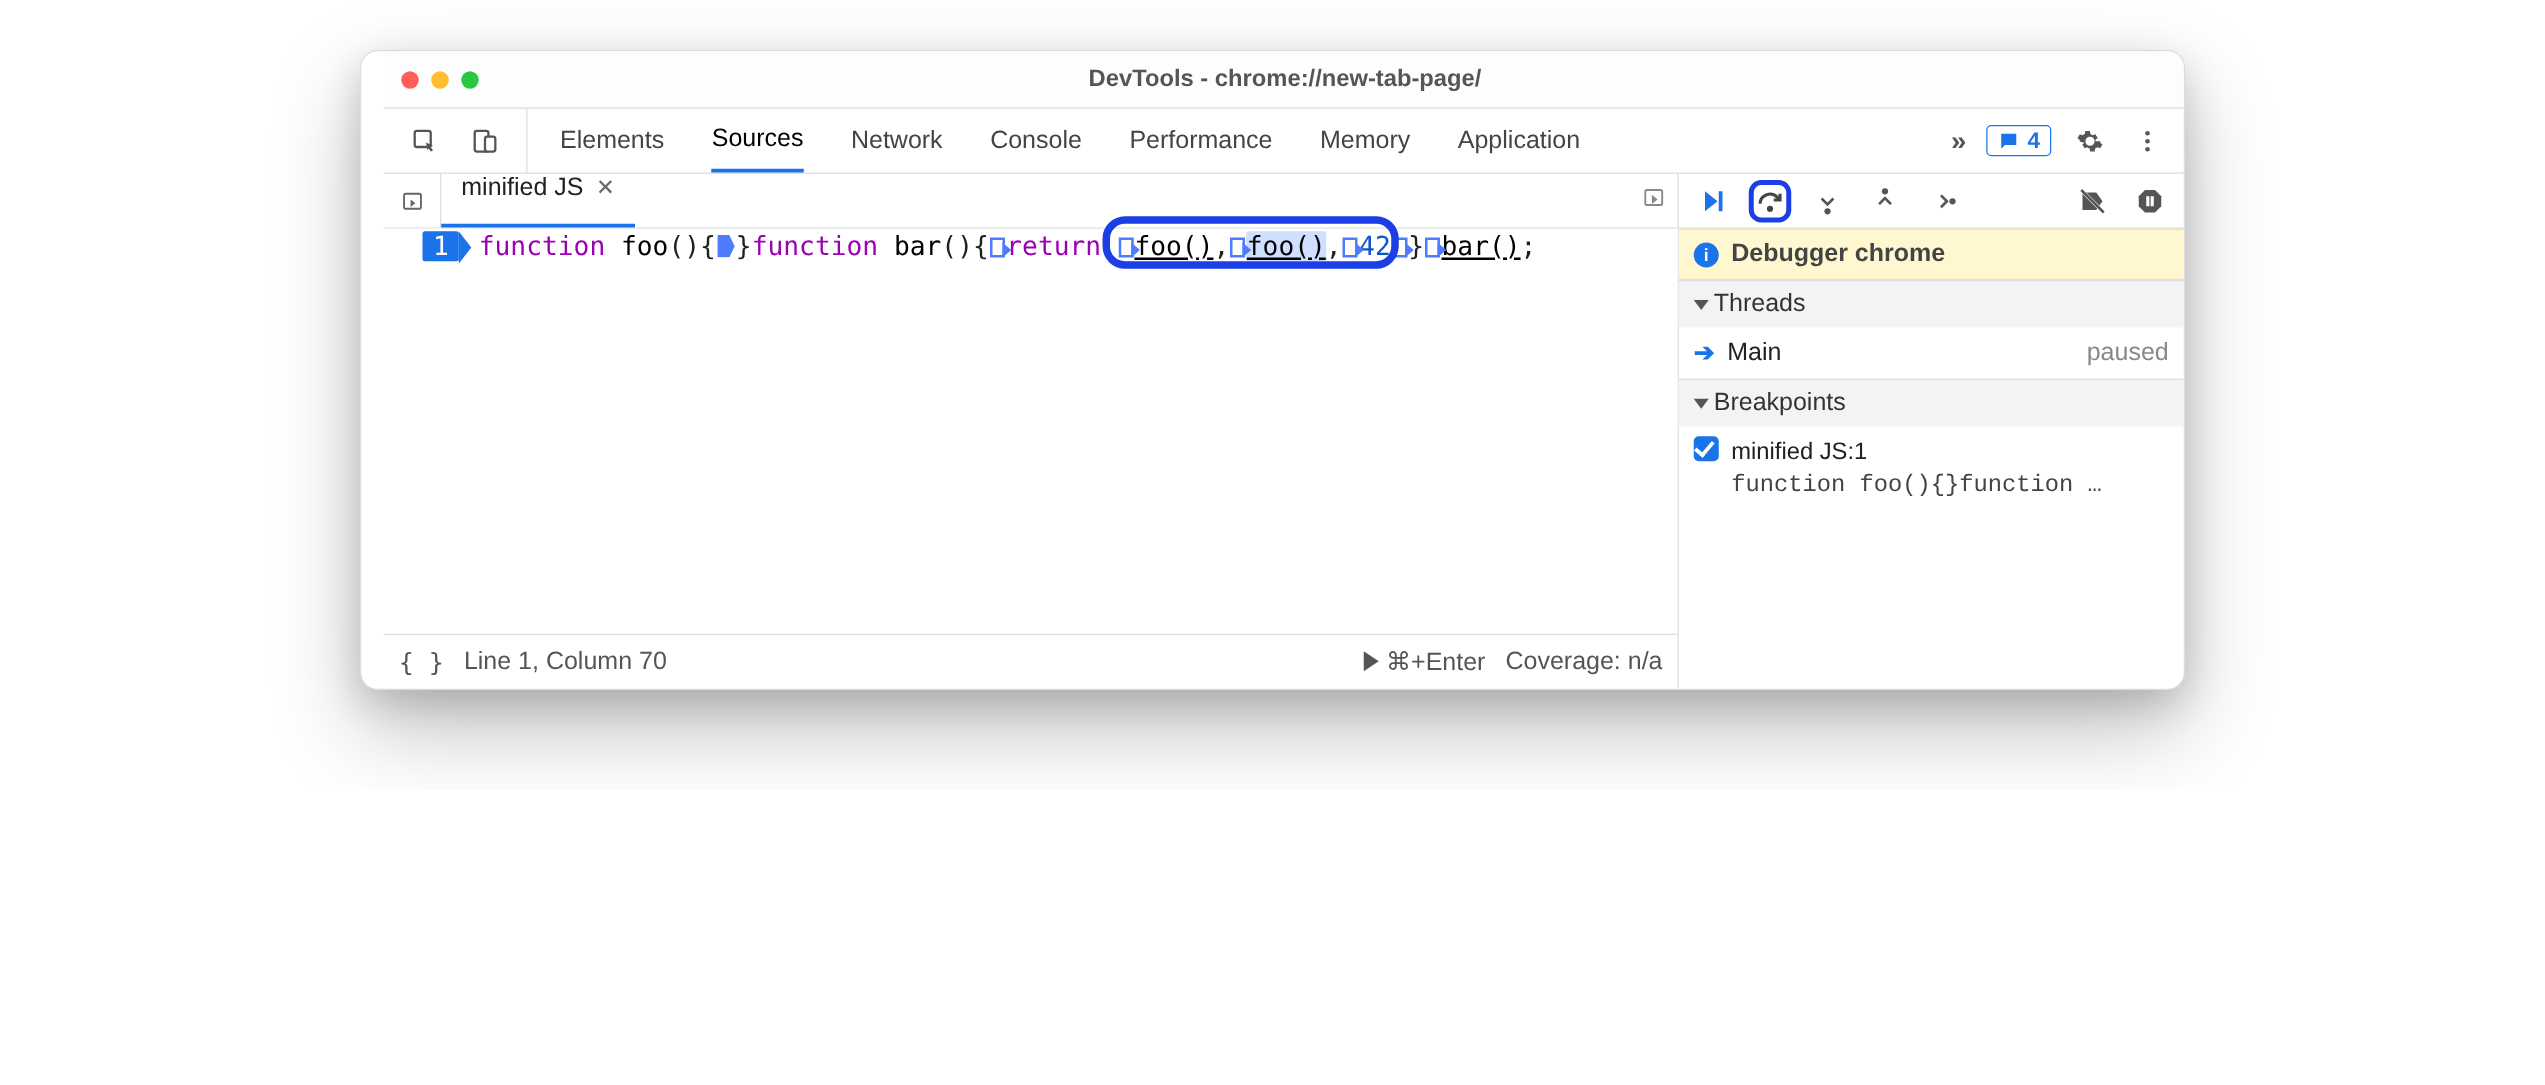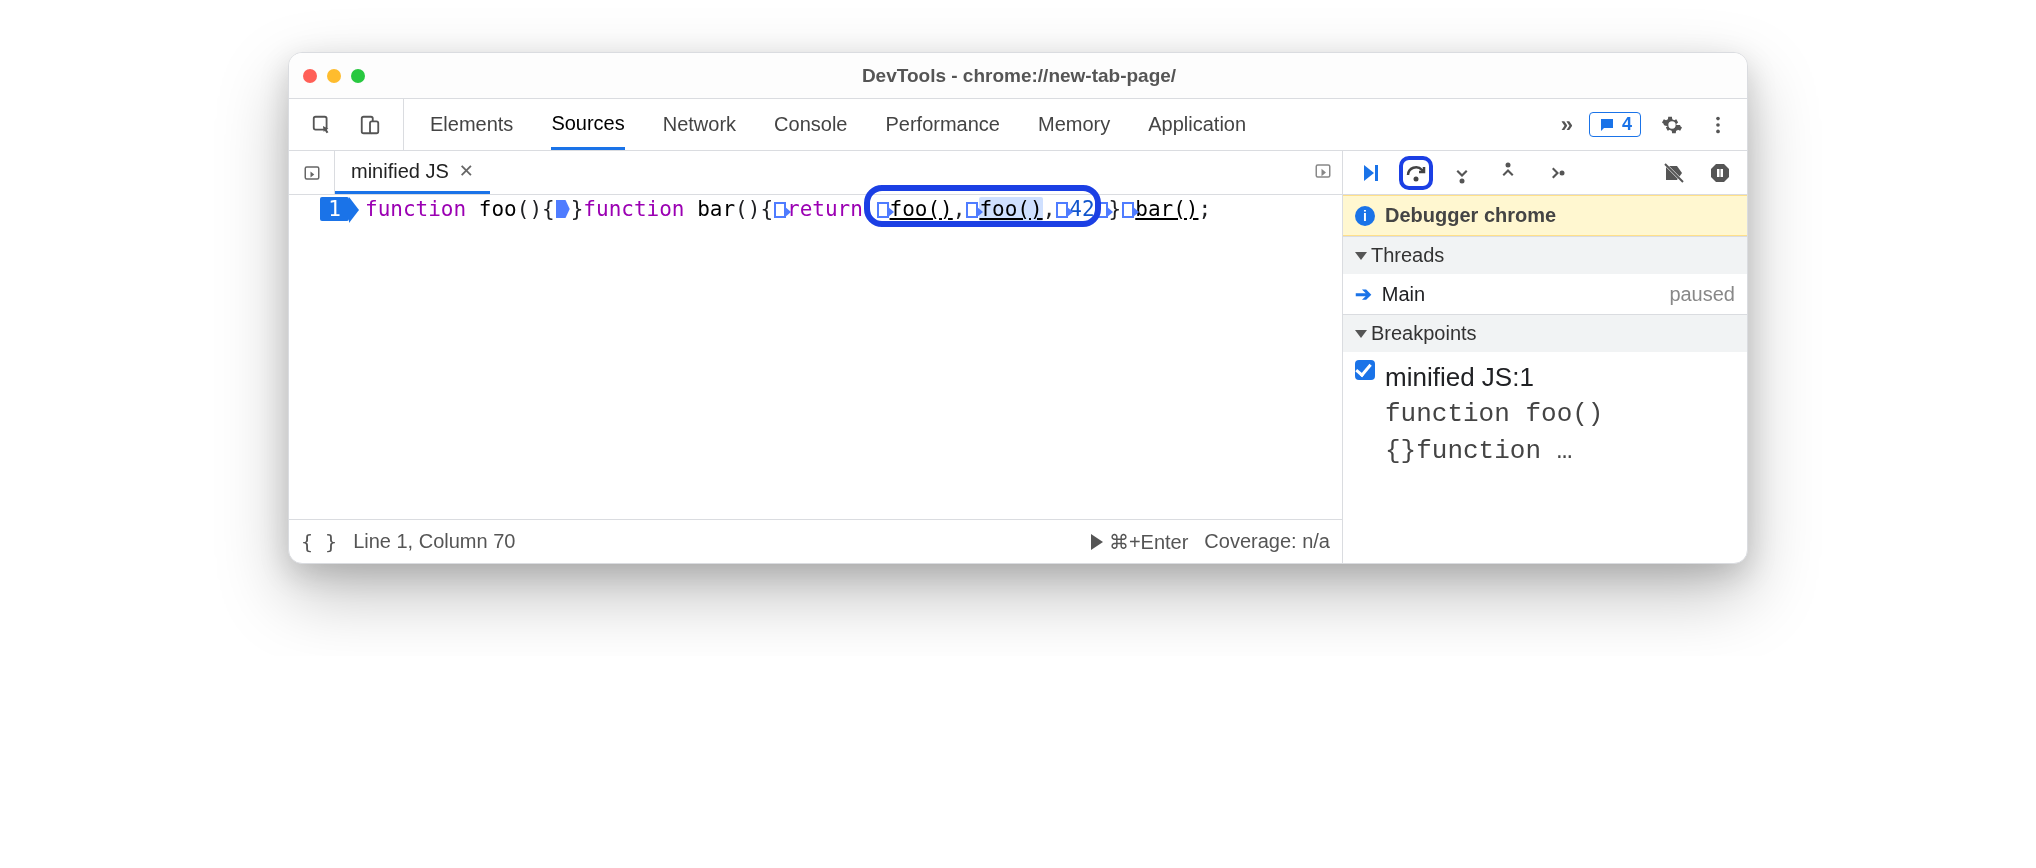--- a/index.html
+++ b/index.html
@@ -1,21 +1,21 @@
 <!DOCTYPE html>
 <html><head>
 <meta charset="utf-8">
 <style>
   :root { --blue:#1a73e8; --ink:#202124; --muted:#5f6368; --border:#dadce0; --row:#f1f3f4; --hl:#0b57d0; --hl2:#1b3fe4; --hl-bg:#c7d7ff; --code-purple:#9b00b3; --code-blue:#1155cc; --code-green:#067d17; --yellow:#fff7d0; --yellow-b:#ffe08a; }
   * { box-sizing:border-box; }
   html,body { margin:0; padding:0; }
   body { font-family:-apple-system,"SF Pro Text","Helvetica Neue",Arial,sans-serif; color:var(--ink); background:#fff; }
 
   .page { padding:40px 60px 80px; }
-  .window { width:1460px; margin:12px auto; border:1px solid var(--border); border-radius:14px; background:#fff; box-shadow:0 30px 70px rgba(0,0,0,.25), 0 10px 30px rgba(0,0,0,.15); overflow:hidden; }
+  .window { width:1460px; margin:0 auto; border:1px solid var(--border); border-radius:14px; background:#fff; box-shadow:0 30px 70px rgba(0,0,0,.25), 0 10px 30px rgba(0,0,0,.15); overflow:hidden;padding-left:18px; }
 
   
   .titlebar { height:46px; display:flex; align-items:center; padding:0 14px; border-bottom:1px solid var(--border); background:#fdfdfd; }
   .dots { display:flex; gap:10px; }
   .dot { width:14px; height:14px; border-radius:50%; }
   .dot.red{background:#ff5f57;} .dot.yellow{background:#febc2e;} .dot.green{background:#28c840;}
   .title { flex:1; text-align:center; font-size:19px; font-weight:600; color:#555; }
 
   
   .tabs { height:52px; display:flex; align-items:stretch; border-bottom:1px solid var(--border); font-size:20px; color:#444; }
@@ -32,21 +32,21 @@
   .dw { color:#555; font-weight:700; font-size:22px; }
 
   
   .body { display:flex; height:412px; }
 
   
   .editor { flex:1; display:flex; flex-direction:column; border-right:1px solid var(--border); }
   .editor-tabs { height:44px; display:flex; align-items:center; border-bottom:1px solid var(--border); }
   .run-pane { width:46px; height:100%; display:flex; align-items:center; justify-content:center; border-right:1px solid var(--border); color:#666;}
   .run-pane svg{width:18px;height:18px;}
-  .file-tab { height:100%; display:flex; align-items:center; gap:10px; padding:0 16px; font-size:20px; color:#222; border-bottom:3px solid var(--blue); }
+  .file-tab { height:100%; display:flex; gap:10px; padding:0 16px; font-size:20px; color:#222; border-bottom:3px solid var(--blue); }
   .file-tab .close{color:#666; font-size:18px;}
   .run-right{margin-left:auto; padding:0 10px; color:#888;}
   .run-right svg{width:18px;height:18px;}
 
   .code-area { flex:1; display:flex; font-family:"SF Mono",Menlo,Consolas,monospace; font-size:21px; background:#fff; }
   .gutter { width:68px; text-align:right; padding:2px 8px 2px 0; background:#fff; }
   .ln { background:#1a73e8; color:#fff; display:inline-block; min-width:28px; padding:0 8px; border-radius:2px; position:relative; }
   .ln::after{ content:""; position:absolute; right:-10px; top:0; bottom:0; width:0; border-left:10px solid #1a73e8; border-top:13px solid transparent; border-bottom:13px solid transparent;}
   .code { flex:1; padding:2px 8px; white-space:nowrap; position:relative; }
   .kw{ color:var(--code-purple); } .fn{ color:#000; } .ret{ color:var(--code-purple);text-align:right;} .num{ color:var(--code-blue);} .call{ color:#000;text-decoration:underline;}
@@ -74,21 +74,21 @@
   .sect { border-top:1px solid var(--border); background:var(--row); padding:7px 12px; display:flex; align-items:center; gap:4px; color:#333;}
   .sect .tri{ display:inline-block; border-top:8px solid #555; border-left:6px solid transparent; border-right:6px solid transparent;}
   .sect.closed .tri{ transform:rotate(-90deg);}
   .thread-row{ display:flex; align-items:center; padding:8px 12px; gap:10px; }
   .thread-row .arrow{ color:var(--blue); font-weight:700;}
   .thread-row .state{ margin-left:auto; color:#888;}
   .sub-row{ padding:8px 12px 8px 40px; color:#333; }
   .bp-row{ padding:8px 12px; display:flex; gap:10px; align-items:flex-start; }
   .chk{ width:20px; height:20px; border-radius:4px; background:var(--blue); position:relative; flex-shrink:0;}
   .chk::after{content:"";position:absolute;left:4px;top:1px;width:6px;height:12px;border:solid #fff;border-width:0 3px 3px 0;transform:rotate(40deg);}
-  .bp-txt{ font-size:26px; line-height:1.35; }
+  .bp-txt{ font-size:19px; line-height:1.35; }
   .bp-code{ font-family:Liberation Mono, monospace; color:#444; }
 </style>
 </head>
 <body>
 
 <div class="page">
   <div class="window">
 
     <div class="titlebar">
       <div class="dots">

